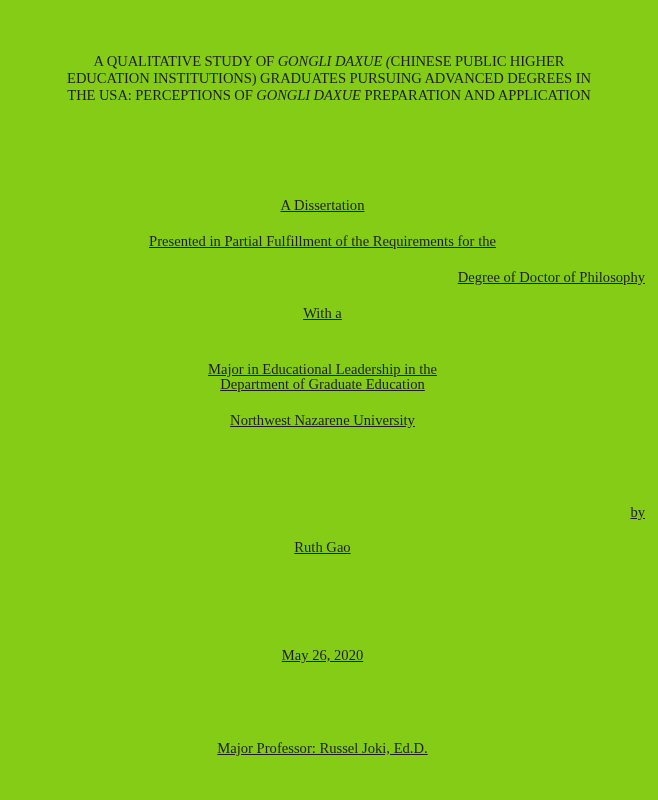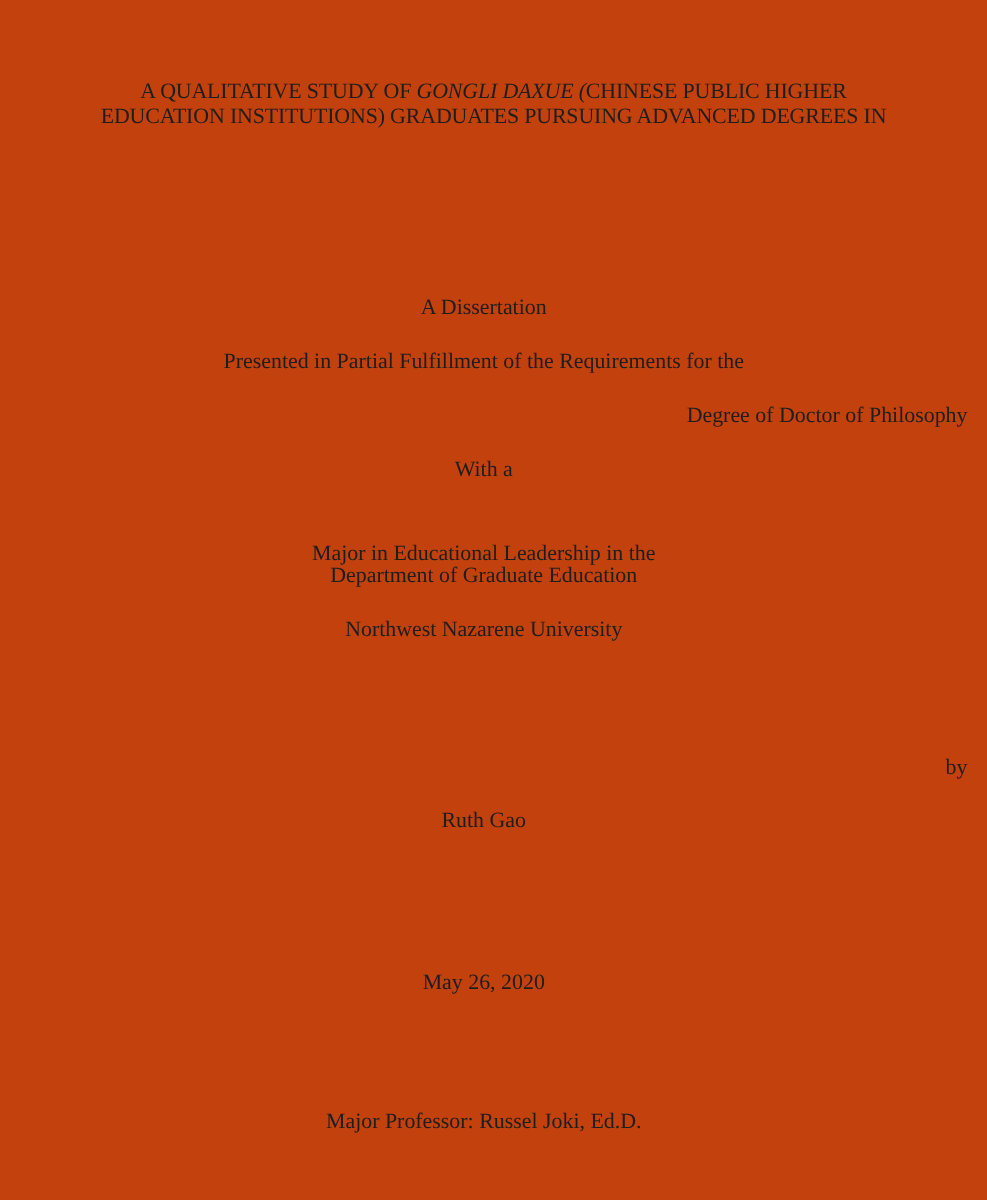--- a/index.html
+++ b/index.html
@@ -13,21 +13,21 @@
       position: relative;
       overflow: hidden;
       font-family: "Liberation Serif", "DejaVu Serif", serif;
       color: #1e1e1e;
     }
     .page {
       position: absolute;
       left: 0; top: 0;
       width: 658px;
       height: 800px;
-      background: #c2410c;
+      background: #84cc16;
     }
     .title-block {
       position: absolute;
       left: 20px;
       width: 618px;
       top: 53px;
       text-align: center;
       font-size: 14.6px;
       line-height: 17px;
       letter-spacing: -0.1px;
@@ -40,30 +40,32 @@
       font-style: italic;
     }
     .line {
       position: absolute;
       left: 0;
       width: 645px;
       text-align: center;
       font-size: 14.6px;
       line-height: 18px;
       white-space: nowrap;
+      text-decoration: underline;
     }
   </style>
 </head>
 <body>
 
 <div class="page">
 
   <div class="title-block">
     <span class="title-line"><span>A QUALITATIVE STUDY OF </span><i>GONGLI DAXUE (</i><span>CHINESE PUBLIC HIGHER</span></span>
     <span class="title-line"><span>EDUCATION INSTITUTIONS) GRADUATES PURSUING ADVANCED DEGREES IN</span></span>
+    <span class="title-line"><span>THE USA: PERCEPTIONS OF </span><i>GONGLI DAXUE</i><span> PREPARATION AND APPLICATION</span></span>
   </div>
 
   <div class="line" style="top:196px;">A Dissertation</div>
   <div class="line" style="top:232px;">Presented in Partial Fulfillment of the Requirements for the</div>
   <div class="line" style="top:268px;text-align:right;">Degree of Doctor of Philosophy</div>
   <div class="line" style="top:304px;">With a</div>
   <div class="line" style="top:340px;margin-top:20px;">Major in Educational Leadership in the</div>
   <div class="line" style="top:411px;">Northwest Nazarene University</div>
   <div class="line" style="top:375px;">Department of Graduate Education</div>
 

